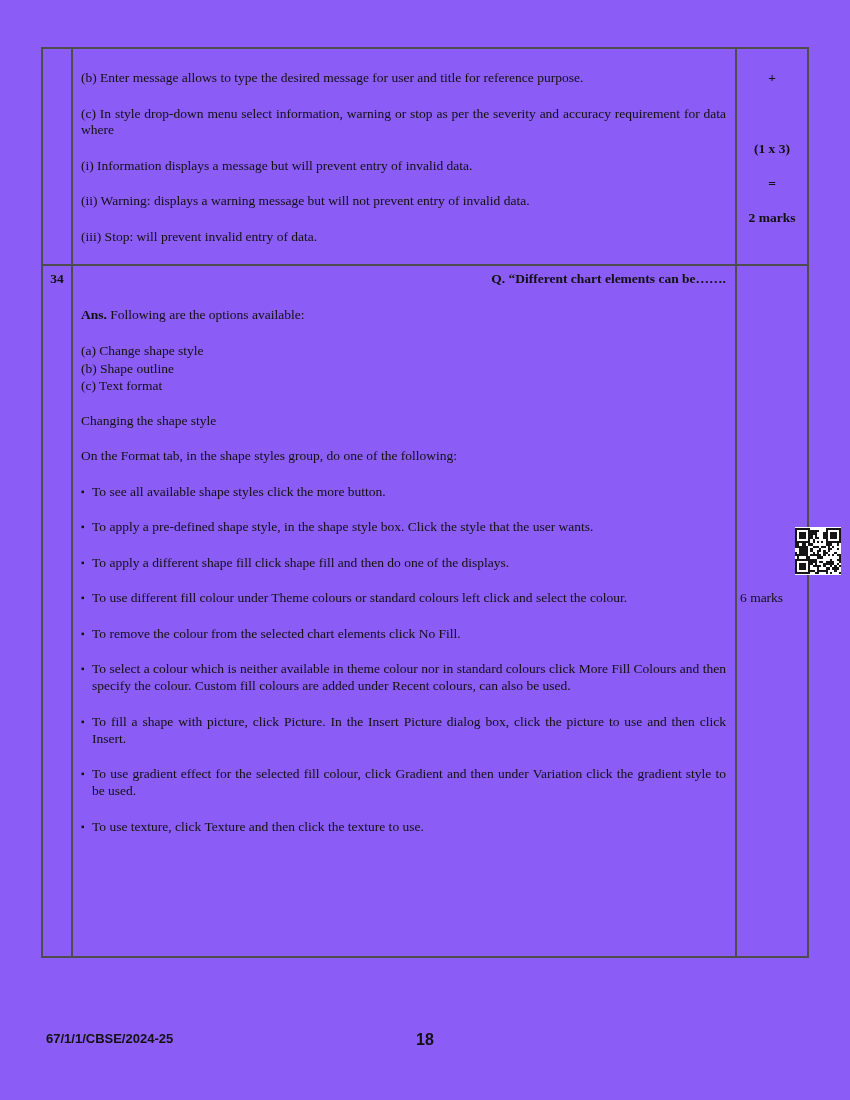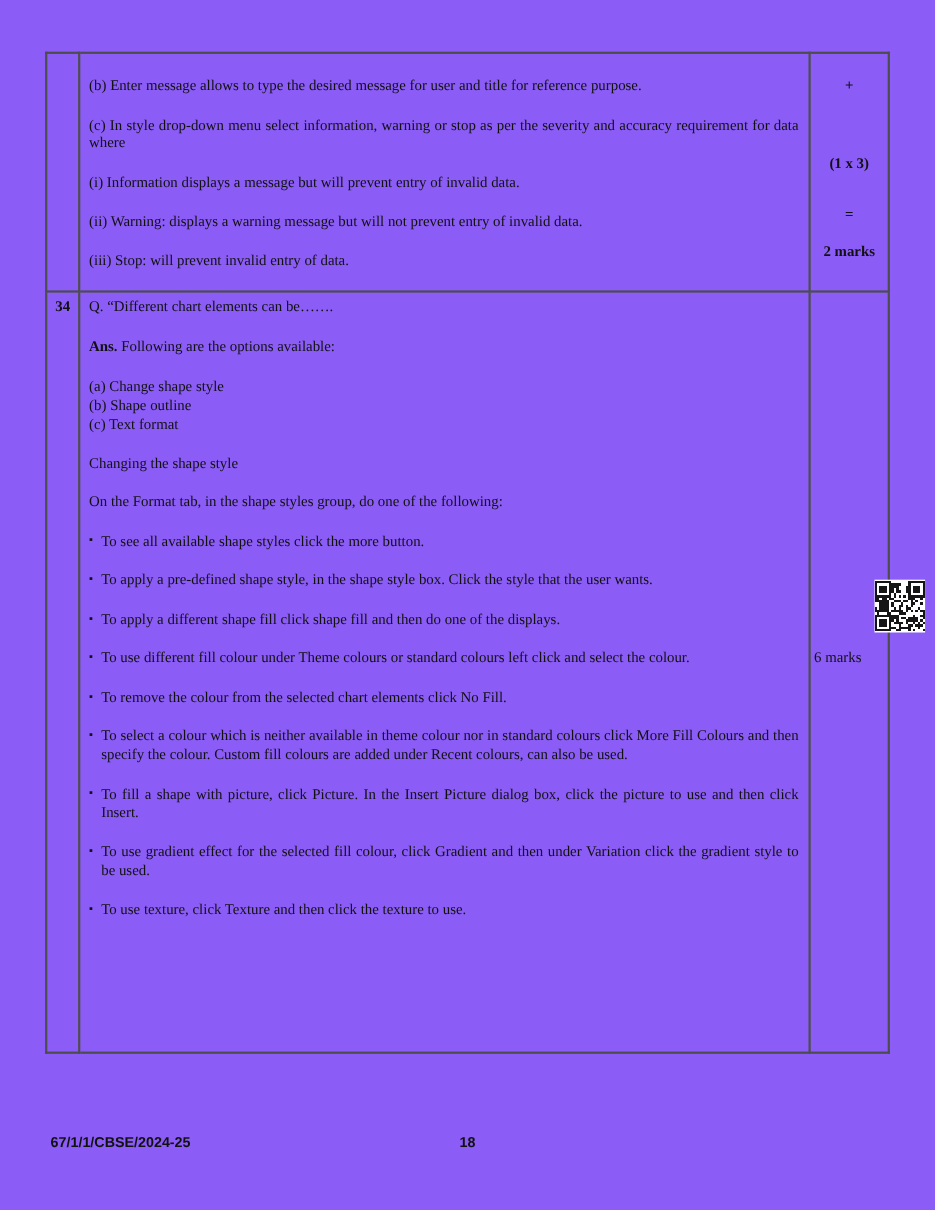--- a/index.html
+++ b/index.html
@@ -32,21 +32,21 @@
 
   td.qno-cell {
     text-align: center;
     font-weight: bold;
     padding-top: 5px;
   }
   td.body-cell-1 { padding: 21px 9px 0 8px; }
   td.body-cell-2 { padding: 5px 9px 0 8px; }
 
   .para { margin: 0 0 19px 0; text-align: justify; }
-  .q-line { font-weight: normal; margin: 0 0 19px 0; }
+  .q-line { font-weight: bold; margin: 0 0 19px 0; text-align: right; }
   .opt-line { line-height: 17.5px; }
   .opt-block { margin: 0 0 18px 0; }
   .subhead { margin: 0 0 18.5px 0; }
   .intro { margin: 0 0 18.5px 0; }
 
   .bullet-item {
     display: flex;
     margin: 0 0 18.5px 0;
     line-height: 17px;
   }
@@ -56,21 +56,21 @@
     line-height: 17px;
   }
   .bullet-text { flex: 1; text-align: justify; }
 
   td.marks-cell-1 {
     text-align: center;
     font-weight: bold;
     padding-top: 21px;
   }
   .mk-plus    { margin-bottom: 54px; }
-  .mk-formula { margin-bottom: 30px; }
+  .mk-formula { margin-bottom: 19px; }
   .mk-equals  { margin-bottom: 17px; }
 
   td.marks-cell-2 { position: relative; }
   .mk-total-2 {
     position: absolute;
     left: 3px;
     top: 324px;
     font-weight: normal;
     white-space: nowrap;
   }
@@ -90,21 +90,21 @@
     font-family: "Liberation Sans", sans-serif;
     font-weight: bold;
     font-size: 13px;
   }
   .footer-page {
     position: absolute;
     left: 0; right: 0; top: 1031px;
     text-align: center;
     font-family: "Liberation Sans", sans-serif;
     font-weight: bold;
-    font-size: 13px;
+    font-size: 16px;
   }
 </style>
 </head>
 <body>
 
 <div class="sheet">
 
   <table class="ms">
     <colgroup>
       <col class="col-qno">

